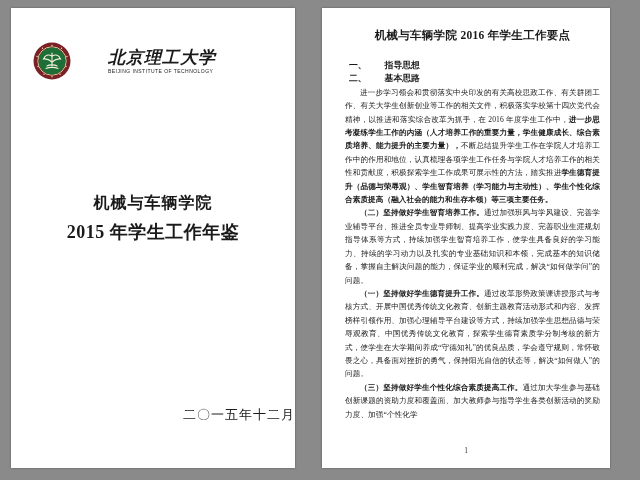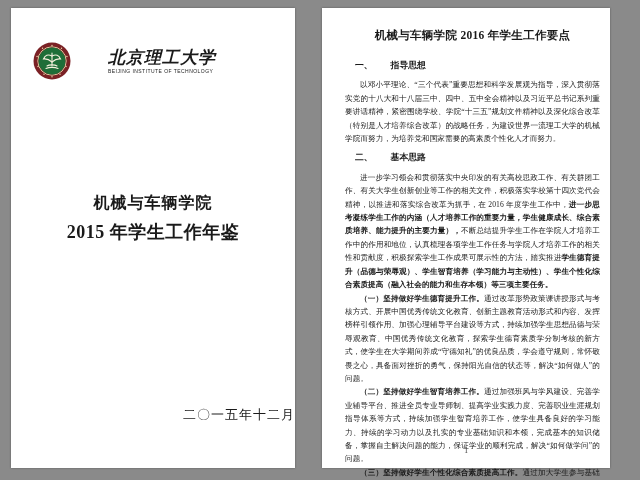--- a/index.html
+++ b/index.html
@@ -44,21 +44,21 @@
     position:absolute; top:398px; left:0; width:100%;
     text-align:right; font-size:13px; letter-spacing:1px;
   }
 
   
   .r-title {
     margin:0 0 16px 0; text-align:center;
     font-size:11.5px; font-weight:bold; letter-spacing:0.3px;
   }
   .r-head {
-    margin:6px; padding-left:4px;
+    margin:0; padding-left:4px;
     font-size:8.8px; font-weight:bold; line-height:13.4px;
   }
   .r-head .r-head-num { margin-right:18px; }
   .r-body {
     margin:0; font-size:7.6px; line-height:13.4px;
     text-align:justify; text-indent:15px; letter-spacing:0.1px;
   }
   .r-body b { font-weight:bold; }
   .r-pagenum {
     position:absolute; bottom:13px; left:0; width:100%;
@@ -108,28 +108,27 @@
     <div class="l-title1">机械与车辆学院</div>
     <div class="l-title2">2015 年学生工作年鉴</div>
     <div class="l-date">二〇一五年十二月</div>
   </div>
 
   <div class="page page-right">
 
     <h1 class="r-title">机械与车辆学院 2016 年学生工作要点</h1>
 
     <p class="r-head"><span class="r-head-num">一、</span><span>指导思想</span></p>
-    <p class="r-body">以邓小平理论、“三个代表”重要思想和科学发展观为指导，深入贯彻落实党的十八大和十八届三中、四中、五中全会精神以及习近平总书记系列重要讲话精神，紧密围绕学校、学院“十三五”规划文件精神以及深化综合改革（特别是人才培养综合改革）的战略任务，为建设世界一流理工大学的机械学院而努力，为培养党和国家需要的高素质个性化人才而努力。</p>
 
     <p class="r-head"><span class="r-head-num">二、</span><span>基本思路</span></p>
 
     <p class="r-body"><span>进一步学习领会和贯彻落实中央印发的有关高校思政工作、有关群团工作、有关大学生创新创业等工作的相关文件，积极落实学校第十四次党代会精神，以推进和落实综合改革为抓手，在 2016 年度学生工作中，</span><b>进一步思考凝练学生工作的内涵（人才培养工作的重要力量，学生健康成长、综合素质培养、能力提升的主要力量），</b><span>不断总结提升学生工作在学院人才培养工作中的作用和地位，认真梳理各项学生工作任务与学院人才培养工作的相关性和贡献度，积极探索学生工作成果可展示性的方法，踏实推进</span><b>学生德育提升（品德与荣辱观）、学生智育培养（学习能力与主动性）、学生个性化综合素质提高（融入社会的能力和生存本领）等三项主要任务。</b></p>
 
+    <p class="r-body"><b>（二）坚持做好学生智育培养工作。</b><span>通过加强班风与学风建设、完善学业辅导平台、推进全员专业导师制、提高学业实践力度、完善职业生涯规划指导体系等方式，持续加强学生智育培养工作，使学生具备良好的学习能力、持续的学习动力以及扎实的专业基础知识和本领，完成基本的知识储备，掌握自主解决问题的能力，保证学业的顺利完成，解决“如何做学问”的问题。</span></p>
+
     <p class="r-body"><b>（一）坚持做好学生德育提升工作。</b><span>通过改革形势政策课讲授形式与考核方式、开展中国优秀传统文化教育、创新主题教育活动形式和内容、发挥榜样引领作用、加强心理辅导平台建设等方式，持续加强学生思想品德与荣辱观教育、中国优秀传统文化教育，探索学生德育素质学分制考核的新方式，使学生在大学期间养成“守德知礼”的优良品质，学会遵守规则，常怀敬畏之心，具备面对挫折的勇气，保持阳光自信的状态等，解决“如何做人”的问题。</span></p>
-
-    <p class="r-body"><b>（二）坚持做好学生智育培养工作。</b><span>通过加强班风与学风建设、完善学业辅导平台、推进全员专业导师制、提高学业实践力度、完善职业生涯规划指导体系等方式，持续加强学生智育培养工作，使学生具备良好的学习能力、持续的学习动力以及扎实的专业基础知识和本领，完成基本的知识储备，掌握自主解决问题的能力，保证学业的顺利完成，解决“如何做学问”的问题。</span></p>
 
     <p class="r-body"><b>（三）坚持做好学生个性化综合素质提高工作。</b><span>通过加大学生参与基础创新课题的资助力度和覆盖面、加大教师参与指导学生各类创新活动的奖励力度、加强“个性化学</span></p>
 
     <div class="r-pagenum">1</div>
   </div>
 
 </div>
 
 </body></html>

